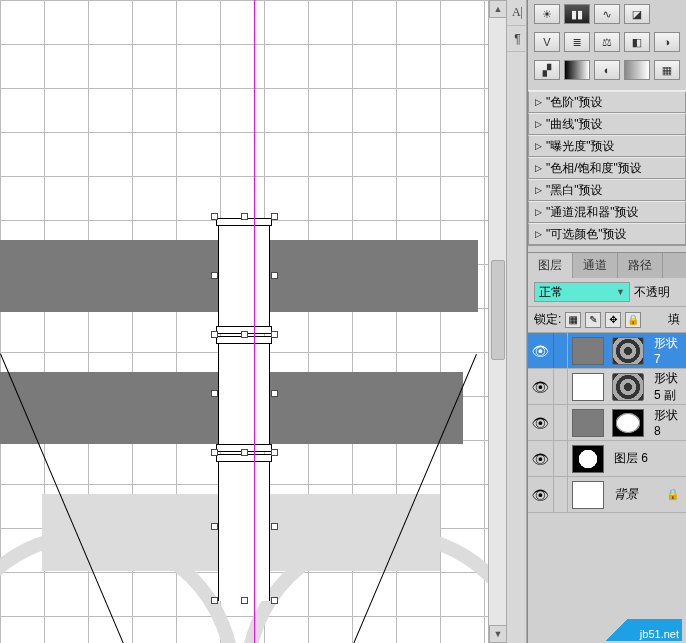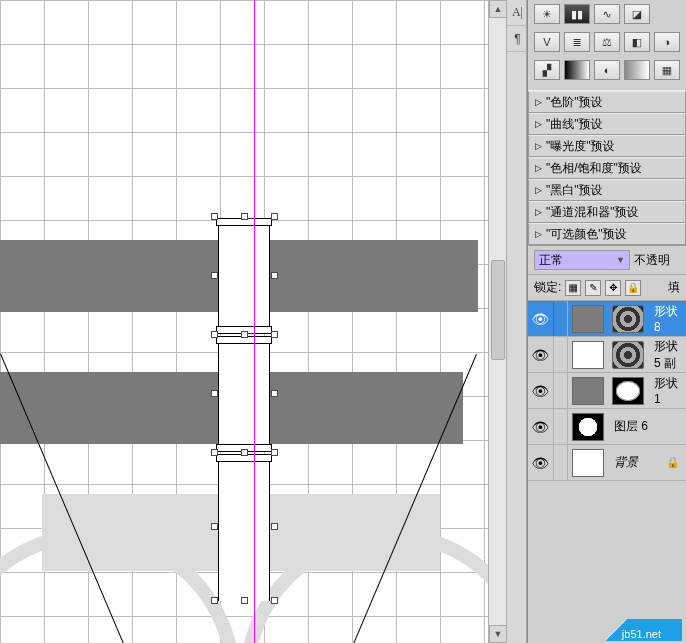--- a/index.html
+++ b/index.html
@@ -56,21 +56,21 @@
   
   .preset-panel { background: #d0d0d0; border-top: 1px solid #eee; border-bottom: 1px solid #999; margin-top: 6px; }
   .preset { height: 22px; line-height: 22px; padding: 0 6px; border: 1px solid #999; border-top-color: #eaeaea; background: #d4d4d4; font-size: 12px; cursor: pointer; display: flex; align-items: center; gap: 4px; }
   .preset .tri { font-size: 9px; }
   
   .panel-tabs { display: flex; background: #b8b8b8; border-top: 1px solid #8e8e8e; margin-top: 6px; }
   .ptab { padding: 4px 10px; background: #b8b8b8; color: #333; border-right: 1px solid #999; font-size: 12px; cursor: pointer; }
   .ptab.active { background: #d0d0d0; }
   
   .opt-row { display: flex; align-items: center; padding: 4px 6px; gap: 4px; background: #d0d0d0; border-bottom: 1px solid #a8a8a8; }
-  .sel { background: #c4b5fd; border: 1px solid #999; height: 20px; padding: 0 4px; font-size: 12px; min-width: 96px; display: flex; align-items: center; justify-content: space-between; }
+  .sel { background: #5eead4; border: 1px solid #999; height: 20px; padding: 0 4px; font-size: 12px; min-width: 96px; display: flex; align-items: center; justify-content: space-between; }
   .sel .dd { font-size: 9px; color: #555; }
   .lbl { font-size: 12px; }
   .lock-ico { width: 16px; height: 16px; border: 1px solid #888; background: #e6e6e6; display: flex; align-items: center; justify-content: center; font-size: 10px; }
   
   .layers { flex: 1; background: #d0d0d0; overflow: hidden; }
   .layer { display: flex; align-items: center; height: 36px; border-bottom: 1px solid #b0b0b0; }
   .layer.selected { background: #3a8de0; color: #fff; }
   .vis { width: 26px; height: 100%; display: flex; align-items: center; justify-content: center; border-right: 1px solid #b0b0b0; font-size: 14px; }
   .layer.selected .vis { border-right-color: #2f73b8; }
   .thumb { width: 32px; height: 28px; margin: 0 4px; border: 1px solid #666; background: #fff; position: relative; }
@@ -79,21 +79,21 @@
   .thumb.mask::after { content: ""; position: absolute; inset: 3px; border-radius: 50%; background: #fff; box-shadow: inset 0 0 0 1px #888; }
   .thumb.mask.black { background: #000; }
   .thumb.mask.black::after { background: #fff; }
   .thumb.fx { background: radial-gradient(circle at center, #333 0%, #333 20%, #aaa 21%, #aaa 40%, #333 41%, #333 60%, #aaa 61%, #aaa 80%, #333 81%); border-radius: 2px; }
   .thumb.bagua { background: radial-gradient(circle at center, #fff 46%, #000 47%); }
   .lname { flex: 1; padding: 0 6px; font-size: 12px; }
   .layer .lname.italic { font-style: italic; }
   .link-col { width: 14px; height: 100%; border-right: 1px solid #b0b0b0; }
   
   
-  .wm { position: absolute; right: 4px; bottom: 2px; width: 80px; height: 22px; background: linear-gradient(135deg, transparent 0%, transparent 25%, #1ea0e6 25%); color: #fff; font-size: 11px; display: flex; align-items: flex-end; justify-content: flex-end; padding: 0 21px 1px 0; }
+  .wm { position: absolute; right: 4px; bottom: 2px; width: 80px; height: 22px; background: linear-gradient(135deg, transparent 0%, transparent 25%, #1ea0e6 25%); color: #fff; font-size: 11px; display: flex; align-items: flex-end; justify-content: flex-end; padding: 0 3px 1px 0; }
 </style>
 </head>
 <body>
 
 <div id="app">
 
   <div id="canvas-wrap">
     <div id="grid">
         <div class="grid-line grid-v" style="left: 0px;"></div>
         <div class="grid-line grid-v" style="left: 44px;"></div>
@@ -227,20 +227,25 @@
         <div class="preset">
           <span class="tri">▷</span>
           <span>"通道混和器"预设</span>
         </div>
         <div class="preset">
           <span class="tri">▷</span>
           <span>"可选颜色"预设</span>
         </div>
       </div>
 
+    <div class="panel-tabs" id="panel-tabs">
+        <div class="ptab active">图层</div>
+        <div class="ptab">通道</div>
+        <div class="ptab">路径</div>
+      </div>
 
     <div class="opt-row">
       <div class="sel">
         <span>正常</span>
         <span class="dd">▼</span>
       </div>
       <span class="lbl">不透明</span>
     </div>
 
     <div class="opt-row">
@@ -251,35 +256,35 @@
       <div class="lock-ico">🔒</div>
       <span class="lbl" style="margin-left:auto">填</span>
     </div>
 
     <div class="layers" id="layers">
         <div class="layer selected">
           <div class="vis">👁</div>
           <div class="link-col"></div>
           <div class="thumb gray"></div>
           <div class="thumb fx"></div>
-          <div class="lname">形状 8</div>
+          <div class="lname">形状 7</div>
         </div>
         <div class="layer">
           <div class="vis">👁</div>
           <div class="link-col"></div>
           <div class="thumb "></div>
           <div class="thumb fx"></div>
           <div class="lname">形状 5 副</div>
         </div>
         <div class="layer">
           <div class="vis">👁</div>
           <div class="link-col"></div>
           <div class="thumb gray"></div>
           <div class="thumb mask black"></div>
-          <div class="lname">形状 1</div>
+          <div class="lname">形状 8</div>
         </div>
         <div class="layer">
           <div class="vis">👁</div>
           <div class="link-col"></div>
           <div class="thumb bagua"></div>
           <div class="lname">图层 6</div>
         </div>
         <div class="layer">
           <div class="vis">👁</div>
           <div class="link-col"></div>

